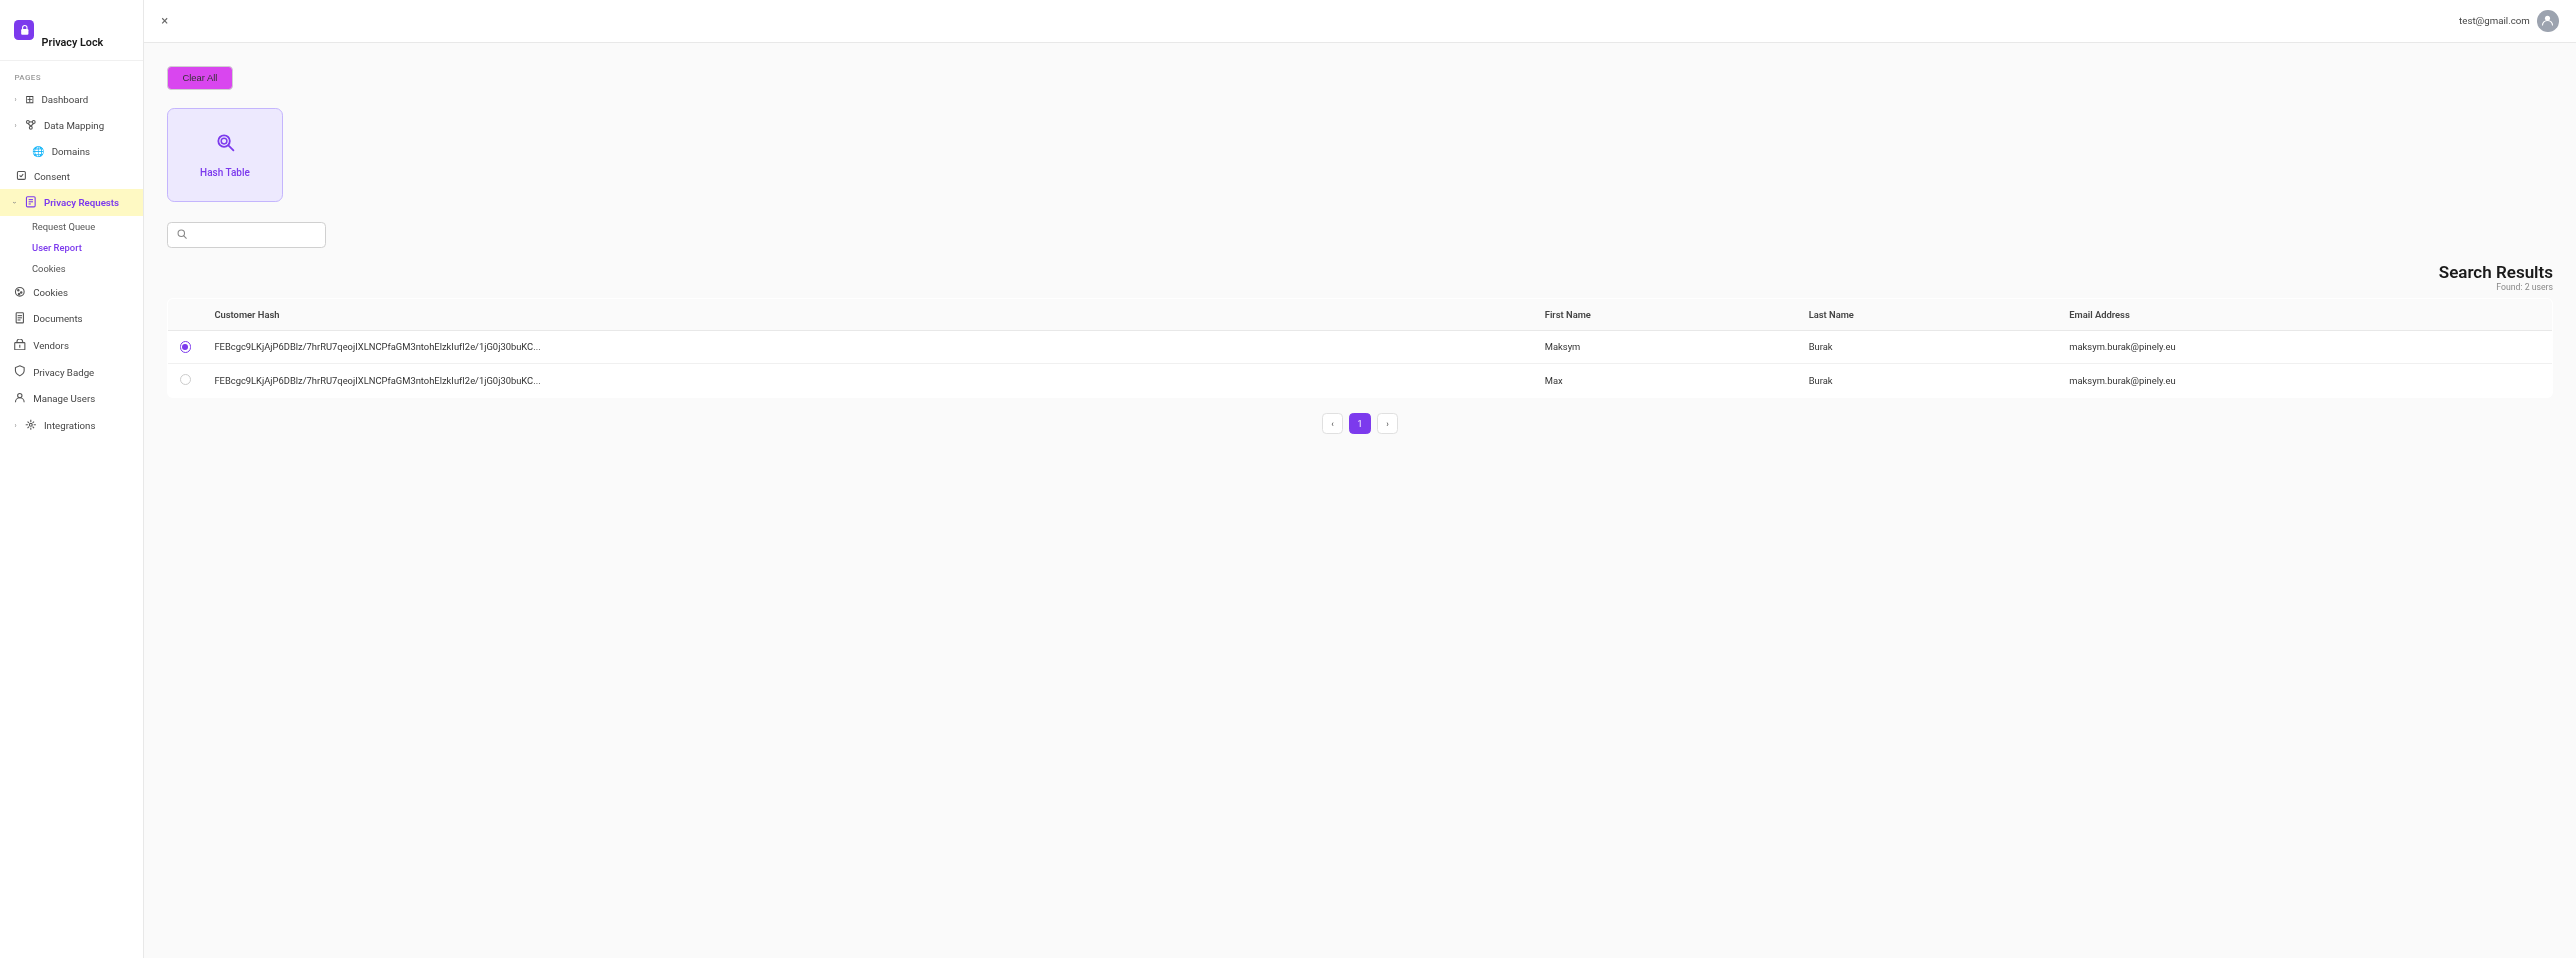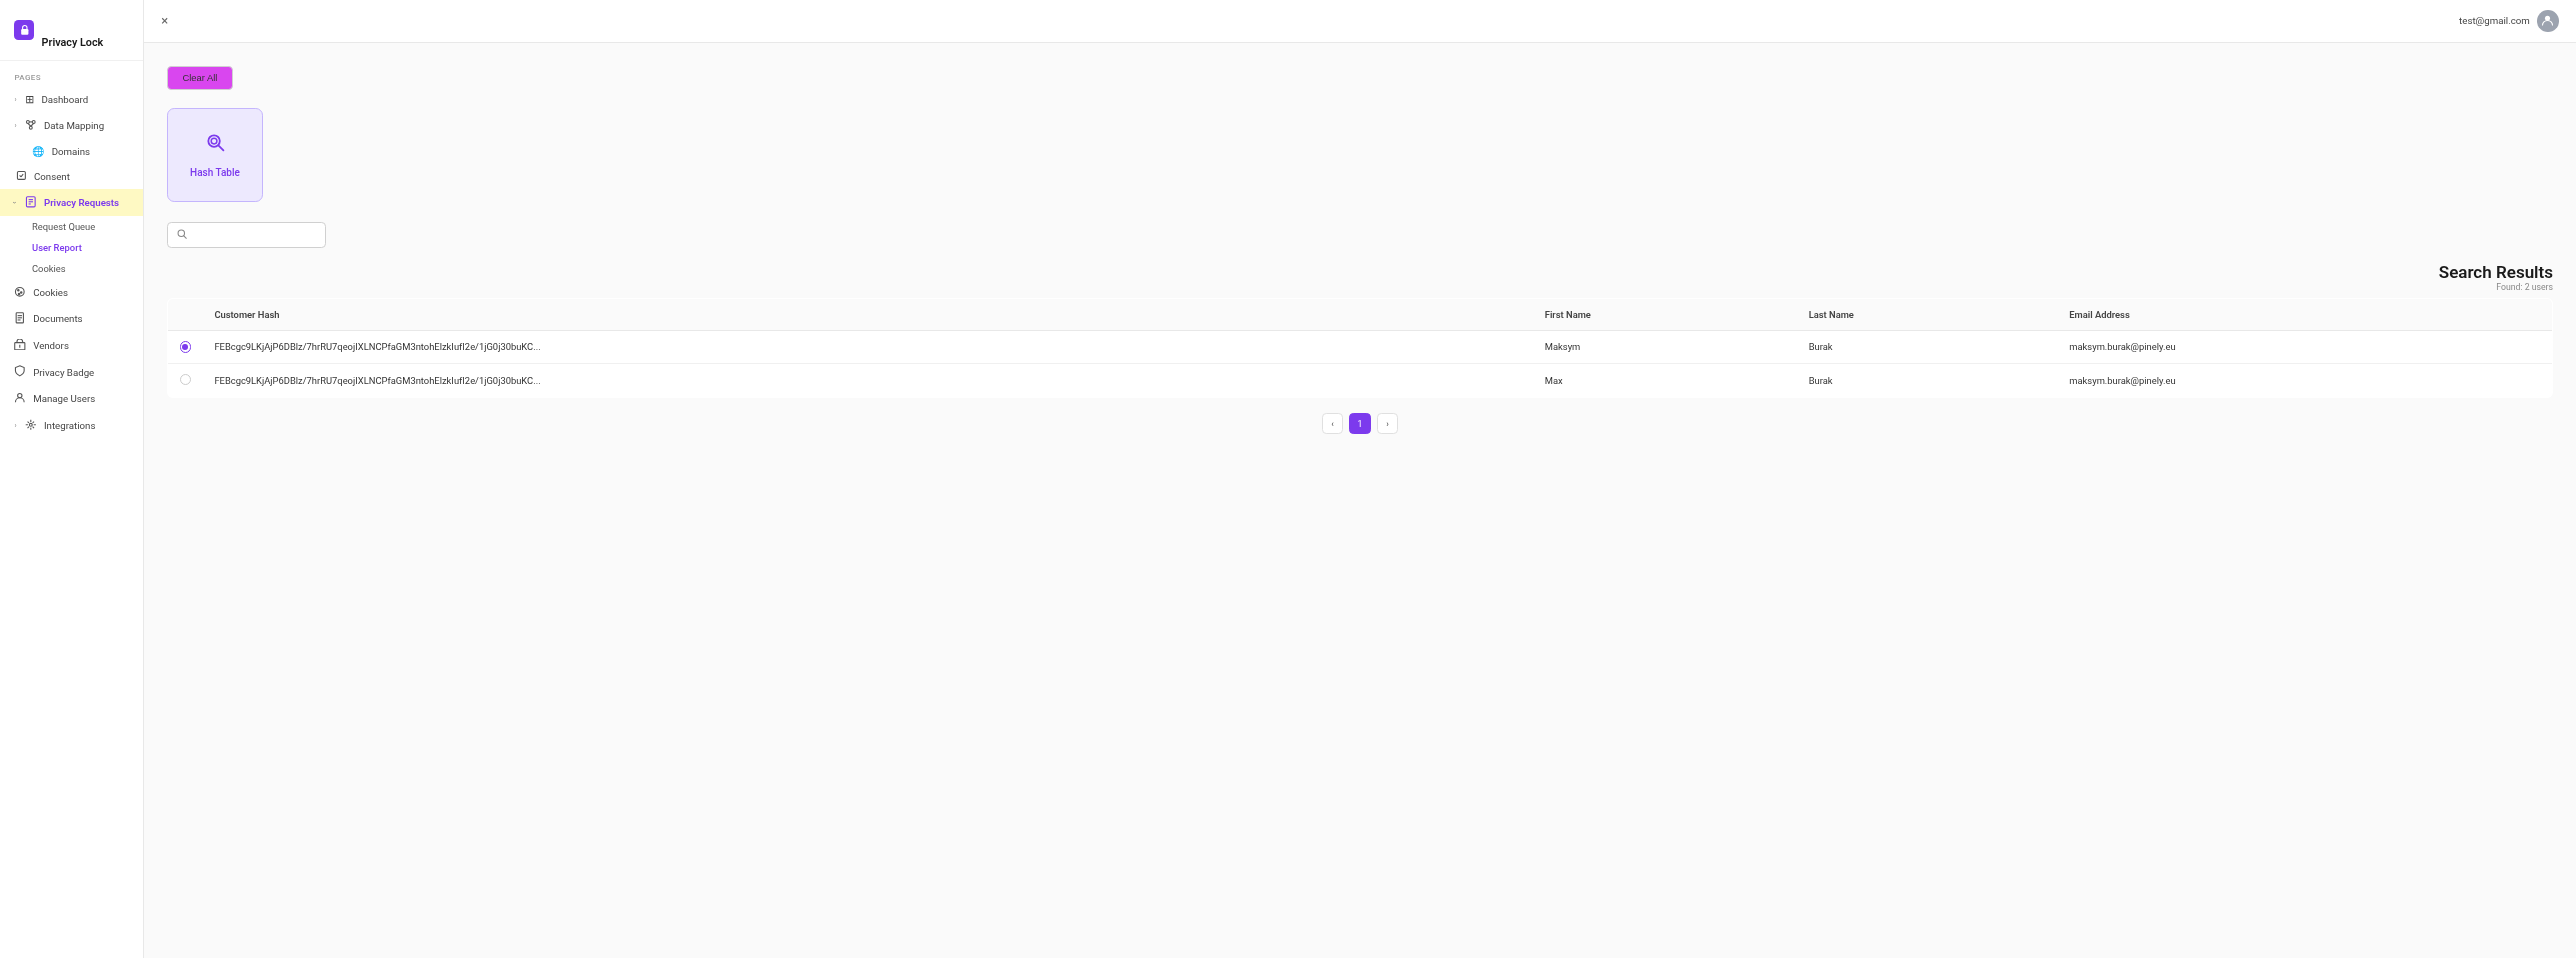--- a/index.html
+++ b/index.html
@@ -151,21 +151,21 @@
       cursor: pointer;
     }
 
     
     .card-options {
       display: flex;
       gap: 14.4px;
       margin-bottom: 20px;
     }
     .card-option {
-      width: 96px;
+      width: 116px;
       height: 94px;
       border: 0.7px solid #e0e0e0;
       border-radius: 7.2px;
       display: flex;
       flex-direction: column;
       align-items: center;
       justify-content: center;
       cursor: pointer;
       background: #fff;
       gap: 8.7px;

